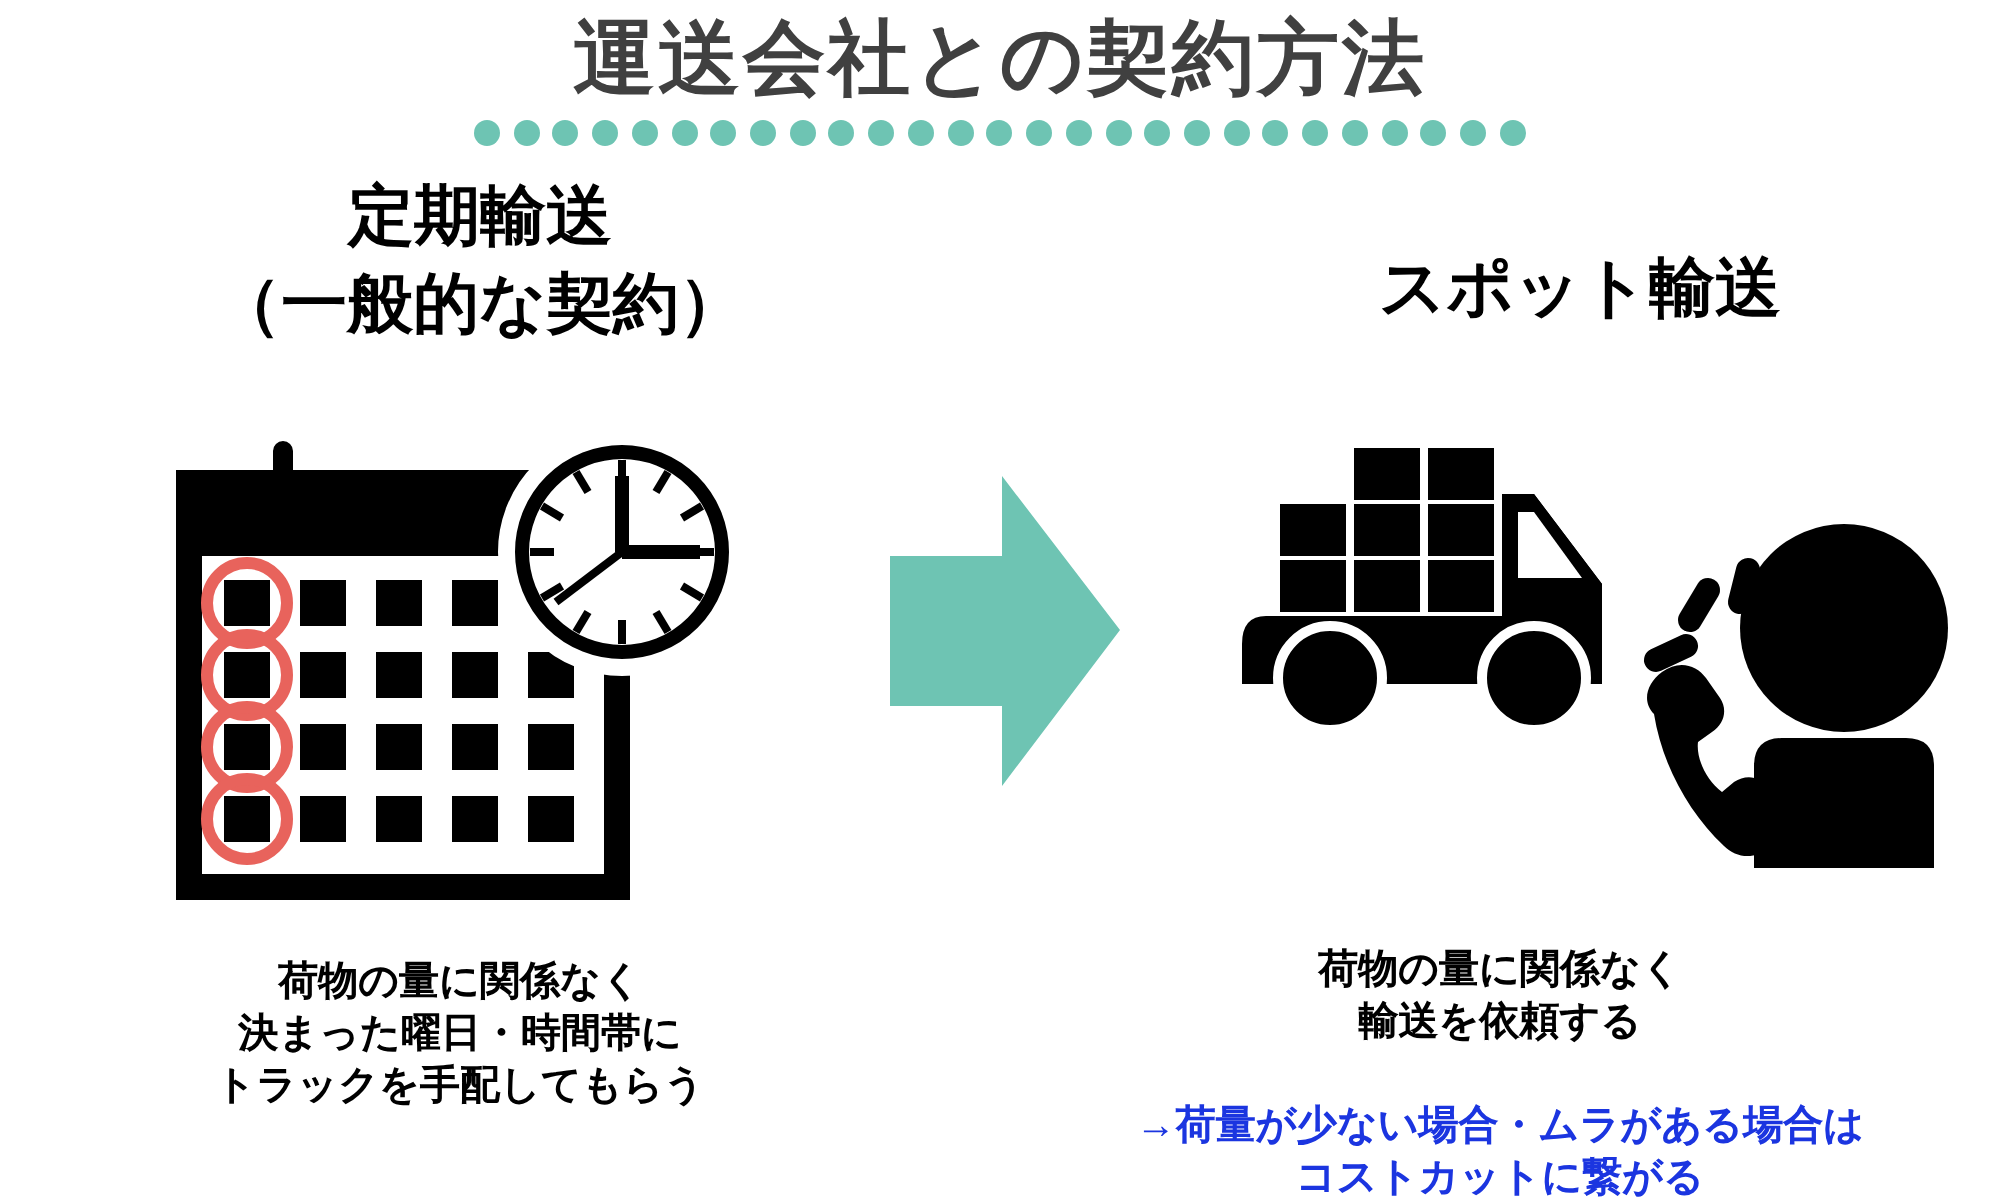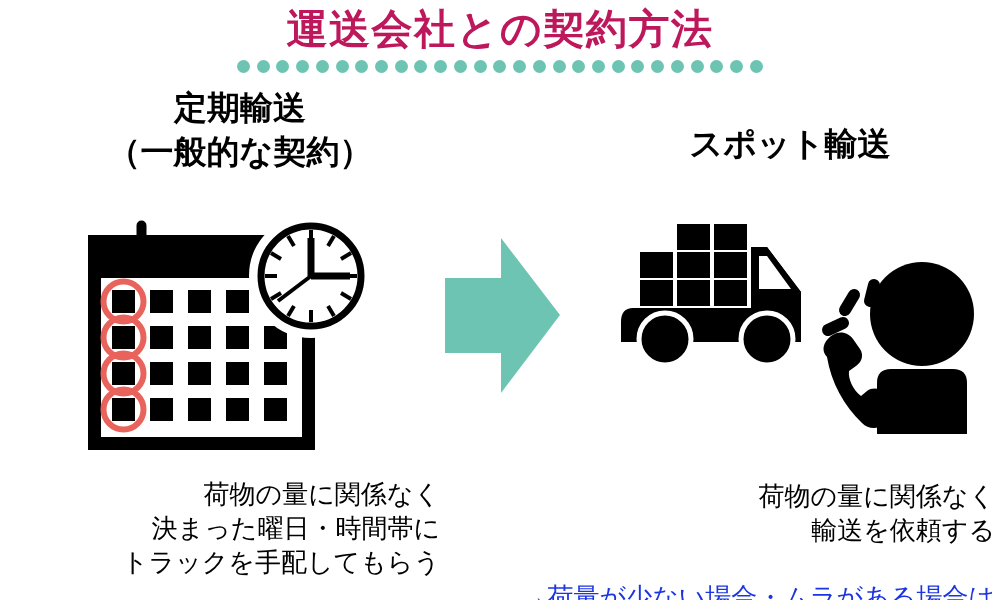--- a/index.html
+++ b/index.html
@@ -32,21 +32,21 @@
     top: 6px;
     width: 1000px;
     text-align: center;
   }
 
   .title-text {
     font-size: 41px;
     font-weight: 700;
     letter-spacing: 1.5px;
     line-height: 1.15;
-    color: #be185d;
+    color: #404040;
     white-space: nowrap;
   }
 
   .title-dots {
     margin: 6px auto 0;
     width: 526px;
     height: 14px;
     display: flex;
     justify-content: space-between;
     align-items: center;
@@ -79,24 +79,24 @@
 
   .heading-right {
     left: 600px;
     top: 122px;
     width: 380px;
   }
 
   
   .caption {
     position: absolute;
-    font-size: 26px;
-    font-weight: 400;
+    font-size: 20px;
+    font-weight: 700;
     line-height: 1.30;
-    text-align: right;
+    text-align: center;
     white-space: pre-line;
   }
 
   .caption-left {
     left: 20px;
     top: 478px;
     width: 420px;
     color: #000000;
   }
 

